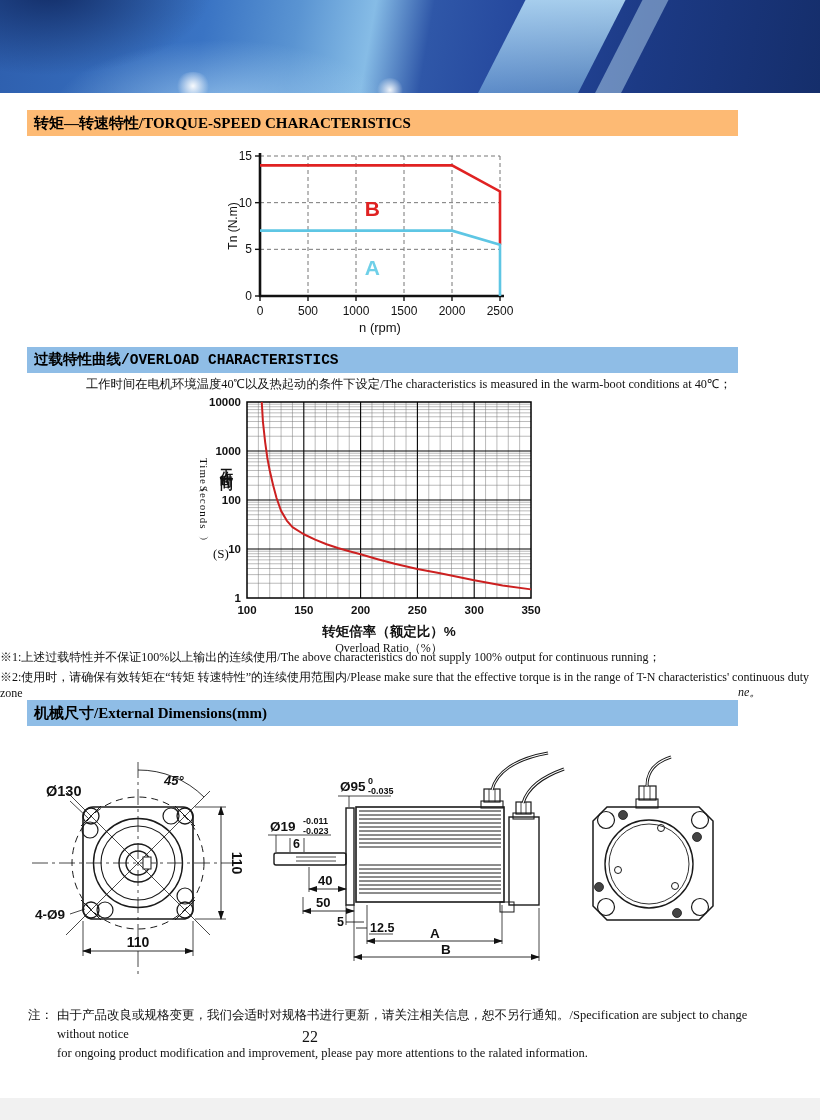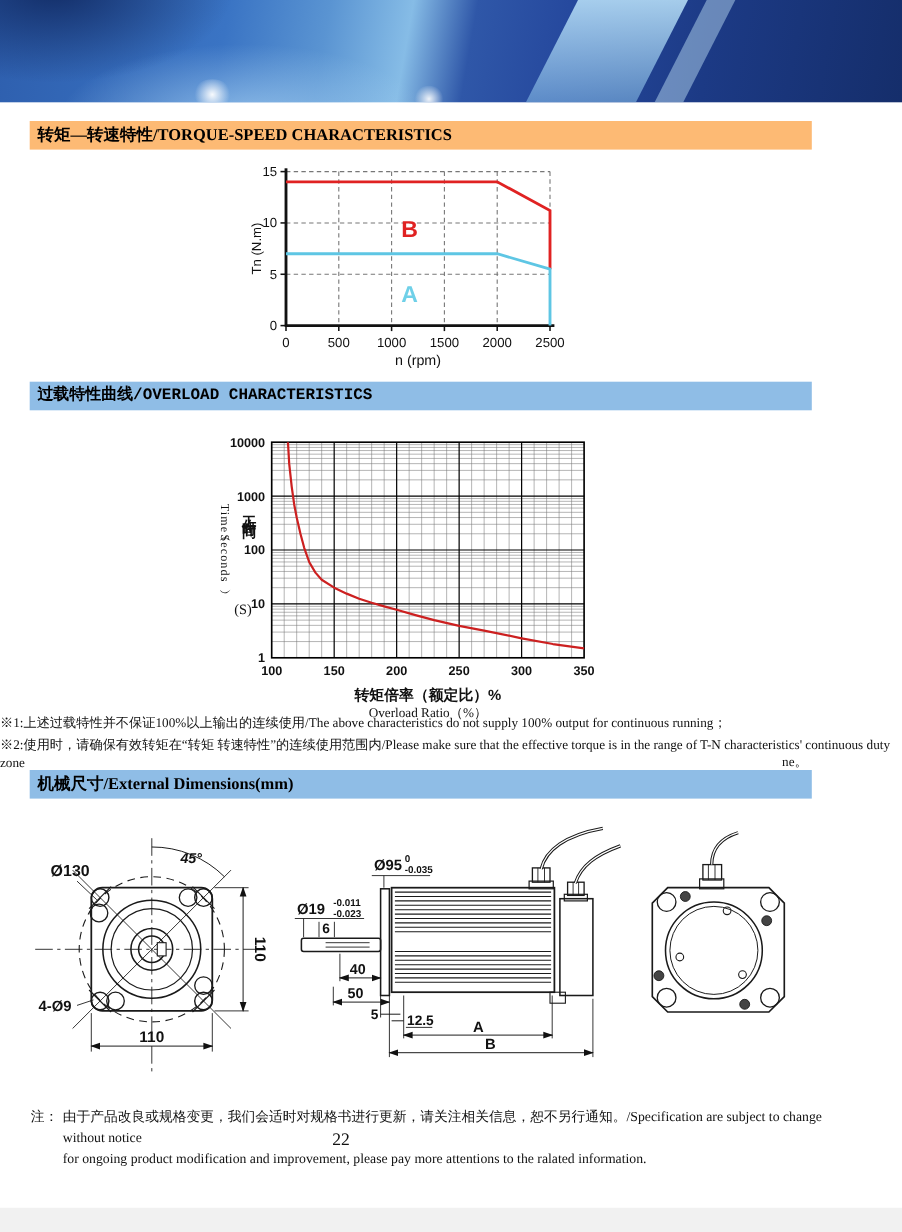--- a/index.html
+++ b/index.html
@@ -23,21 +23,21 @@
   .bar1{top:110px;}
   .bar2{top:347px;font-family:Liberation Mono, monospace;font-size:14.5px;}
   .bar3{top:700px;}
   
   .legend{position:absolute;left:563px;top:152px;font-size:11px;font-weight:bold;line-height:22px;}
   
   .condition{position:absolute;left:86px;top:375px;font-size:12.3px;}
   .note{position:absolute;left:0;width:820px;text-align:left;font-size:12px;}
   .note1{top:649px;}
   .note2{top:669px;}
-  .note-tail{position:absolute;left:711px;top:684px;font-size:12px;}
+  .note-tail{position:absolute;left:738px;top:684px;font-size:12px;font-style:italic;}
   
   .ylab-en{position:absolute;left:196px;top:458px;writing-mode:vertical-rl;font-size:11px;letter-spacing:1px;}
   .ylab-cn{position:absolute;left:217px;top:458px;writing-mode:vertical-rl;font-size:13px;letter-spacing:3px;font-weight:bold;}
   .ylab-s{position:absolute;left:213px;top:546px;font-size:13px;}
   
   svg{position:absolute;overflow:visible;}
   .torque-svg{left:226px;top:146px;}
   .overload-svg{left:183px;top:394px;}
   .front-svg{left:30px;top:748px;}
   .side-svg{left:256px;top:745px;}
@@ -103,20 +103,21 @@
       <text x="146.32" y="128.53333333333333" font-size="21" fill="#6fd0e8" font-family="&quot;Liberation Sans&quot;,&quot;DejaVu Sans&quot;,sans-serif" text-anchor="middle" font-weight="bold">A</text>
       <text x="154" y="186" font-size="13" fill="#111" font-family="&quot;Liberation Sans&quot;,&quot;DejaVu Sans&quot;,sans-serif" text-anchor="middle">n (rpm)</text>
       <text x="11" y="80" font-size="12" fill="#111" font-family="&quot;Liberation Sans&quot;,&quot;DejaVu Sans&quot;,sans-serif" text-anchor="middle" transform="rotate(-90 11 80)">Tn (N.m)</text>
     </svg>
 
 
   <div class="bar bar2" style="background: rgb(143, 189, 230);">
     <span>过载特性曲线/OVERLOAD CHARACTERISTICS</span>
   </div>
 
+  <div class="condition">工作时间在电机环境温度40℃以及热起动的条件下设定/The characteristics is measured in the warm-boot conditions at 40℃；</div>
 
   <svg class="overload-svg" id="overloadChart" width="375" height="262" viewBox="0 0 375 262">
       <line x1="75.36" y1="8" x2="75.36" y2="204" stroke="#777" stroke-width="0.5"></line>
       <line x1="86.72" y1="8" x2="86.72" y2="204" stroke="#777" stroke-width="0.5"></line>
       <line x1="98.08" y1="8" x2="98.08" y2="204" stroke="#777" stroke-width="0.5"></line>
       <line x1="109.44" y1="8" x2="109.44" y2="204" stroke="#777" stroke-width="0.5"></line>
       <line x1="132.16" y1="8" x2="132.16" y2="204" stroke="#777" stroke-width="0.5"></line>
       <line x1="143.52" y1="8" x2="143.52" y2="204" stroke="#777" stroke-width="0.5"></line>
       <line x1="154.88" y1="8" x2="154.88" y2="204" stroke="#777" stroke-width="0.5"></line>
       <line x1="166.24" y1="8" x2="166.24" y2="204" stroke="#777" stroke-width="0.5"></line>

